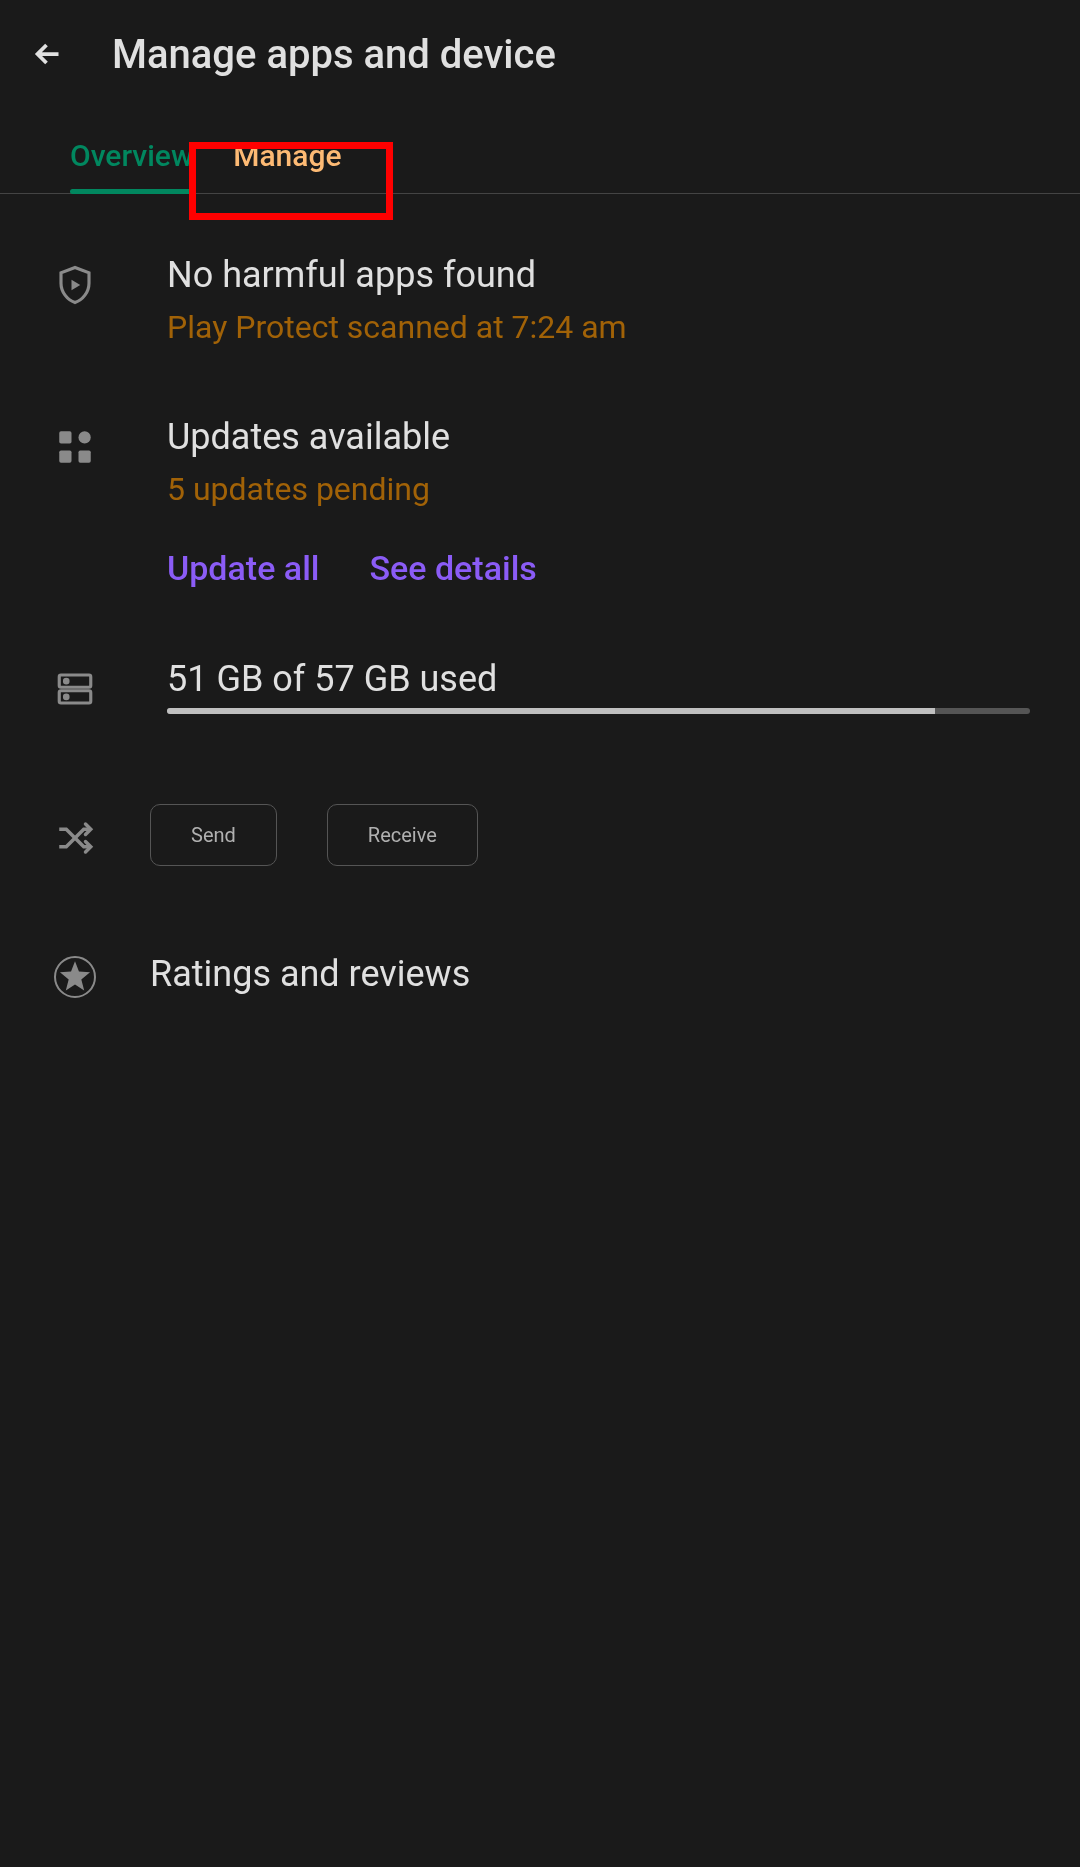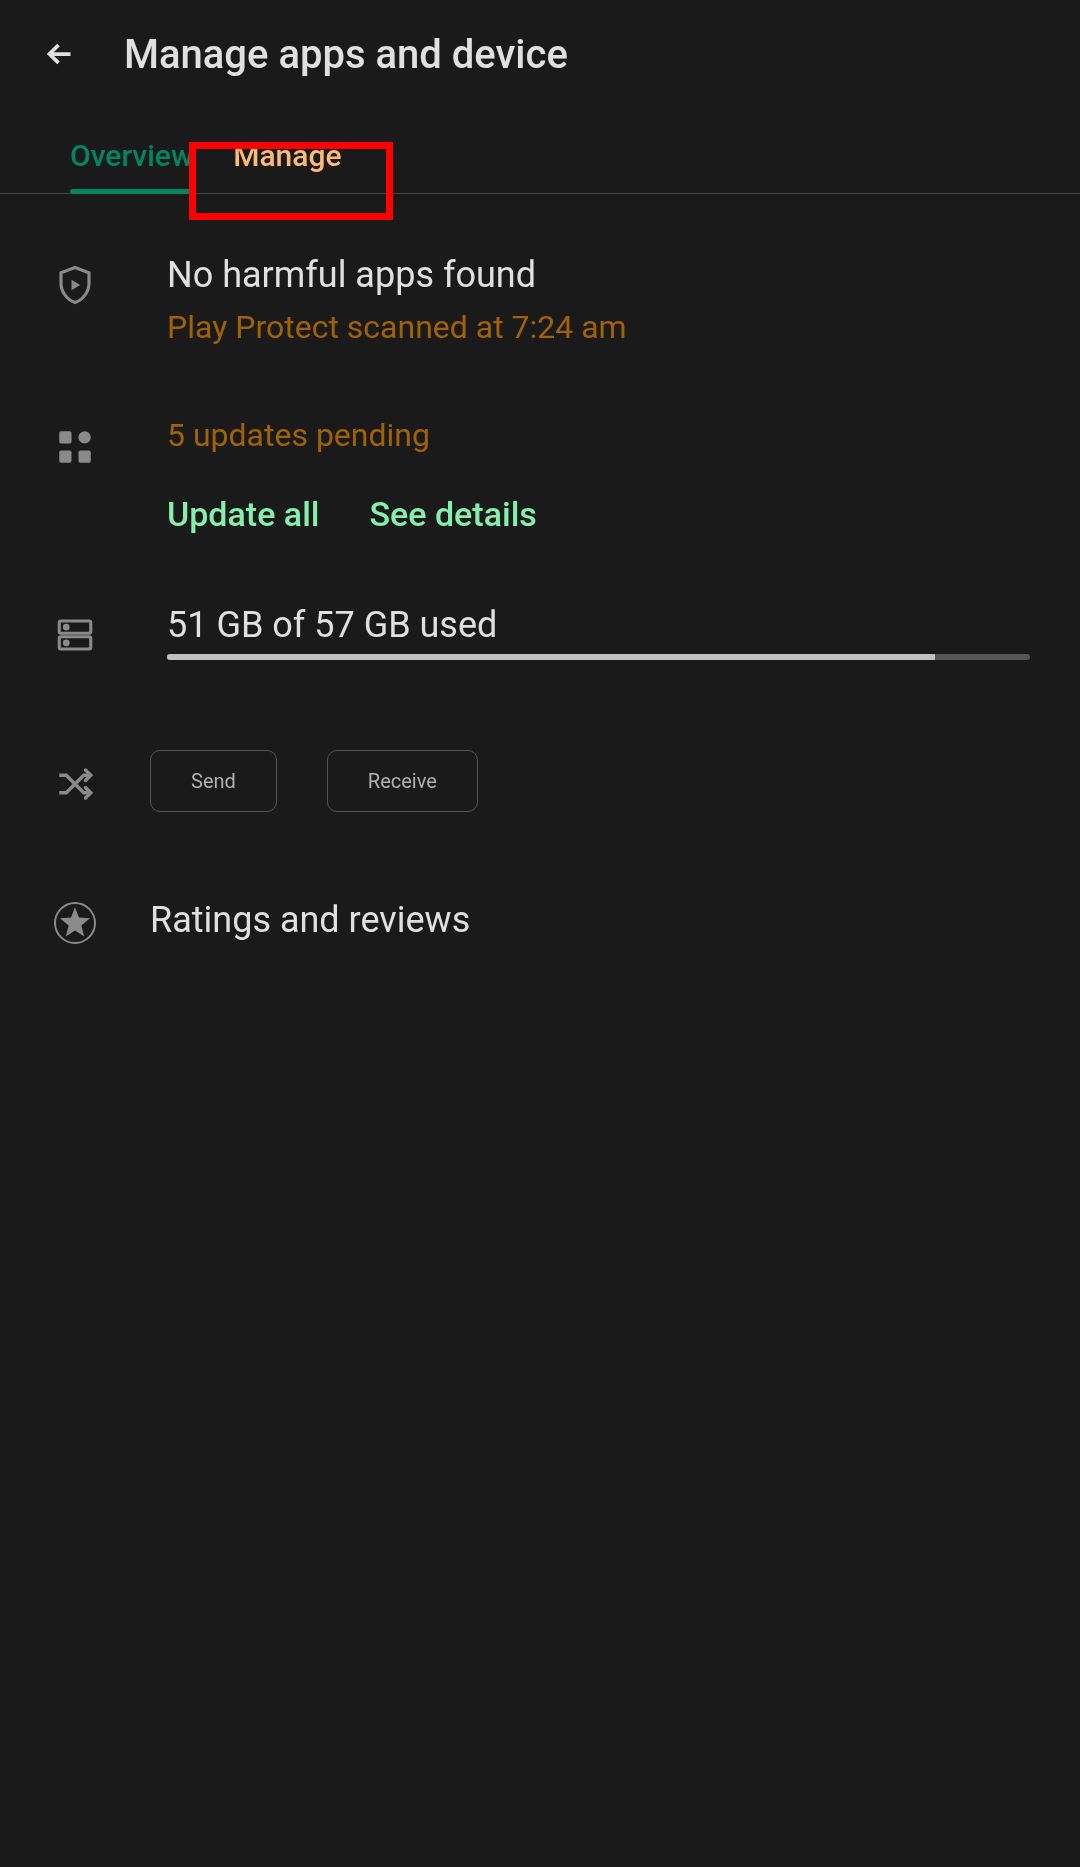--- a/index.html
+++ b/index.html
@@ -11,21 +11,21 @@
       width: 1080px;
       height: 1867px;
       background-color: #1a1a1a;
       font-family: 'Roboto', 'Segoe UI', Arial, sans-serif;
       color: #e0e0e0;
       overflow: hidden;
     }
     .header {
       display: flex;
       align-items: center;
-      padding: 30px 30px 40px 36px;
+      padding: 30px 30px 40px 24px;
       gap: 40px;
     }
     .back-icon {
       width: 48px;
       height: 48px;
       display: flex;
       align-items: center;
       justify-content: center;
       cursor: pointer;
     }
@@ -111,21 +111,21 @@
       color: #a16207;
     }
     .item-actions {
       display: flex;
       gap: 50px;
       margin-top: 40px;
     }
     .text-button {
       font-size: 34px;
       font-weight: 500;
-      color: #86efac;
+      color: #8b5cf6;
       cursor: pointer;
     }
     .storage-item .item-title {
       margin-bottom: 8px;
     }
     .progress-bar {
       width: 100%;
       height: 6px;
       background-color: #555;
       border-radius: 3px;
@@ -213,20 +213,21 @@
   <div class="item">
     <div class="item-icon">
       <svg viewBox="0 0 24 24" fill="#8a8a8a">
         <rect x="3" y="3" width="7" height="7" rx="1"></rect>
         <circle cx="17.5" cy="6.5" r="3.5"></circle>
         <rect x="3" y="14" width="7" height="7" rx="1"></rect>
         <rect x="14" y="14" width="7" height="7" rx="1"></rect>
       </svg>
     </div>
     <div class="item-body">
+      <div class="item-title">Updates available</div>
       <div class="item-subtitle">5 updates pending</div>
       <div class="item-actions">
         <div class="text-button">Update all</div>
         <div class="text-button">See details</div>
       </div>
     </div>
   </div>
 
   <div class="item storage-item">
     <div class="item-icon">

